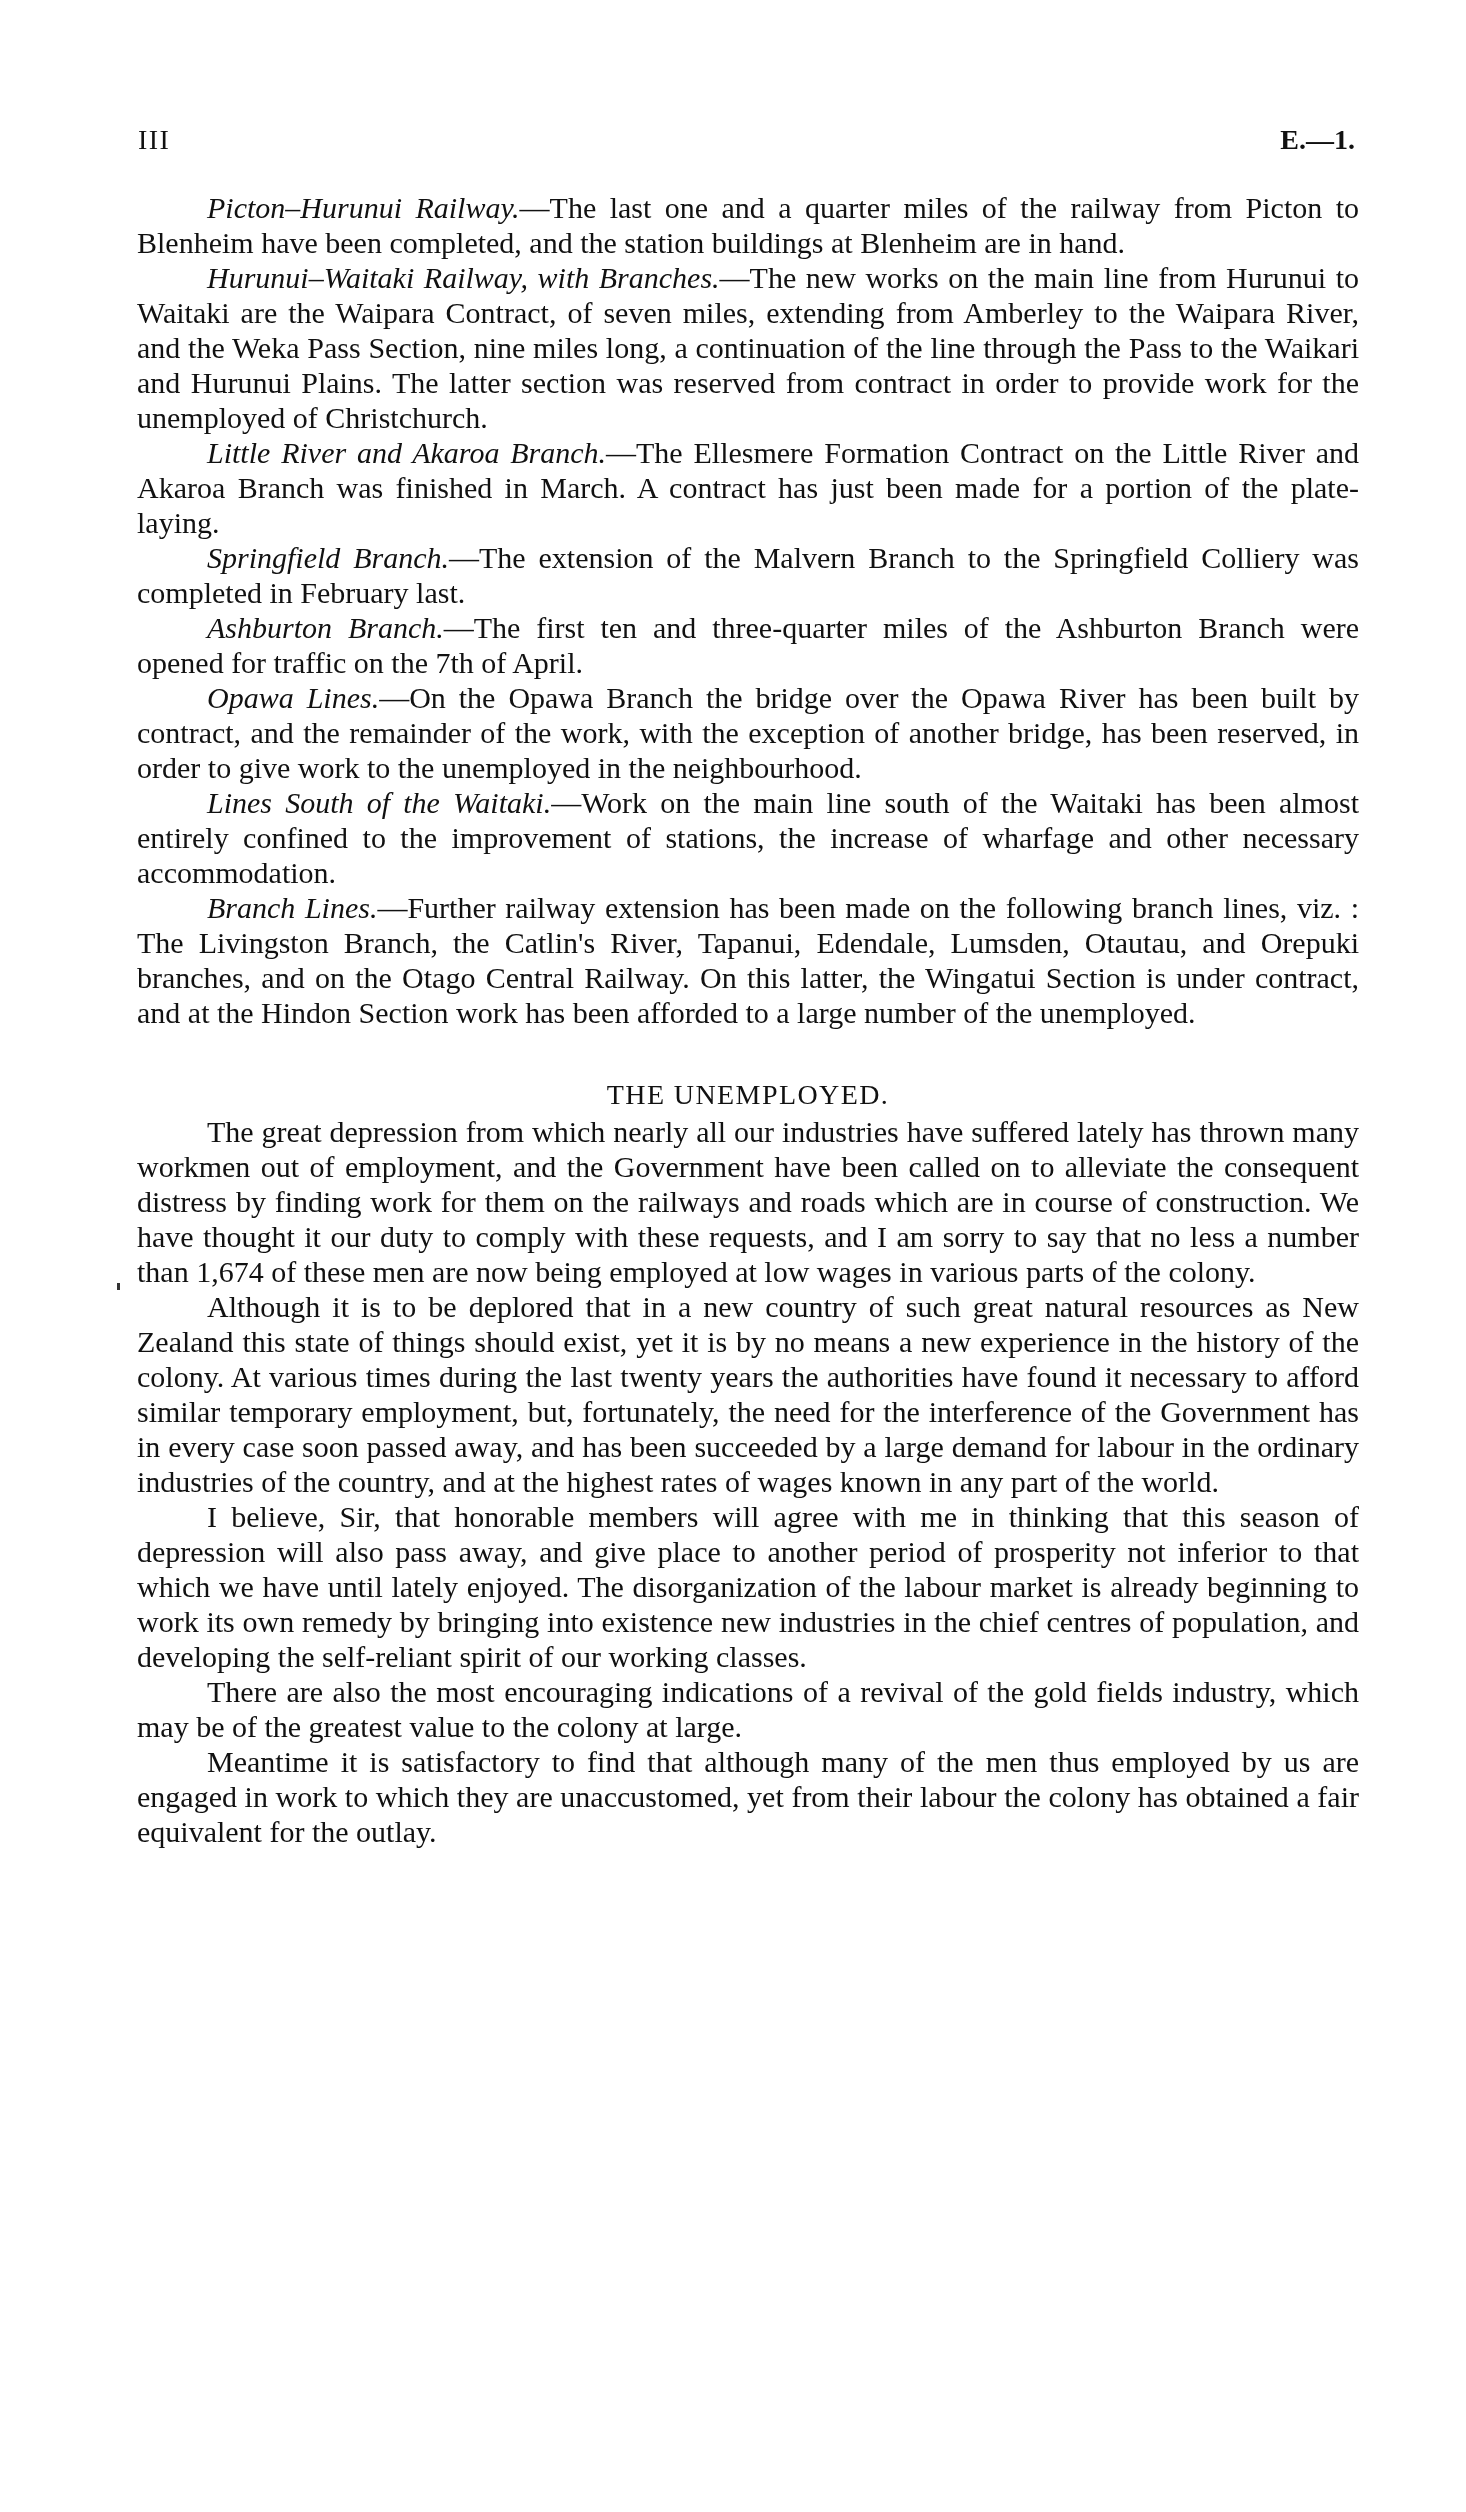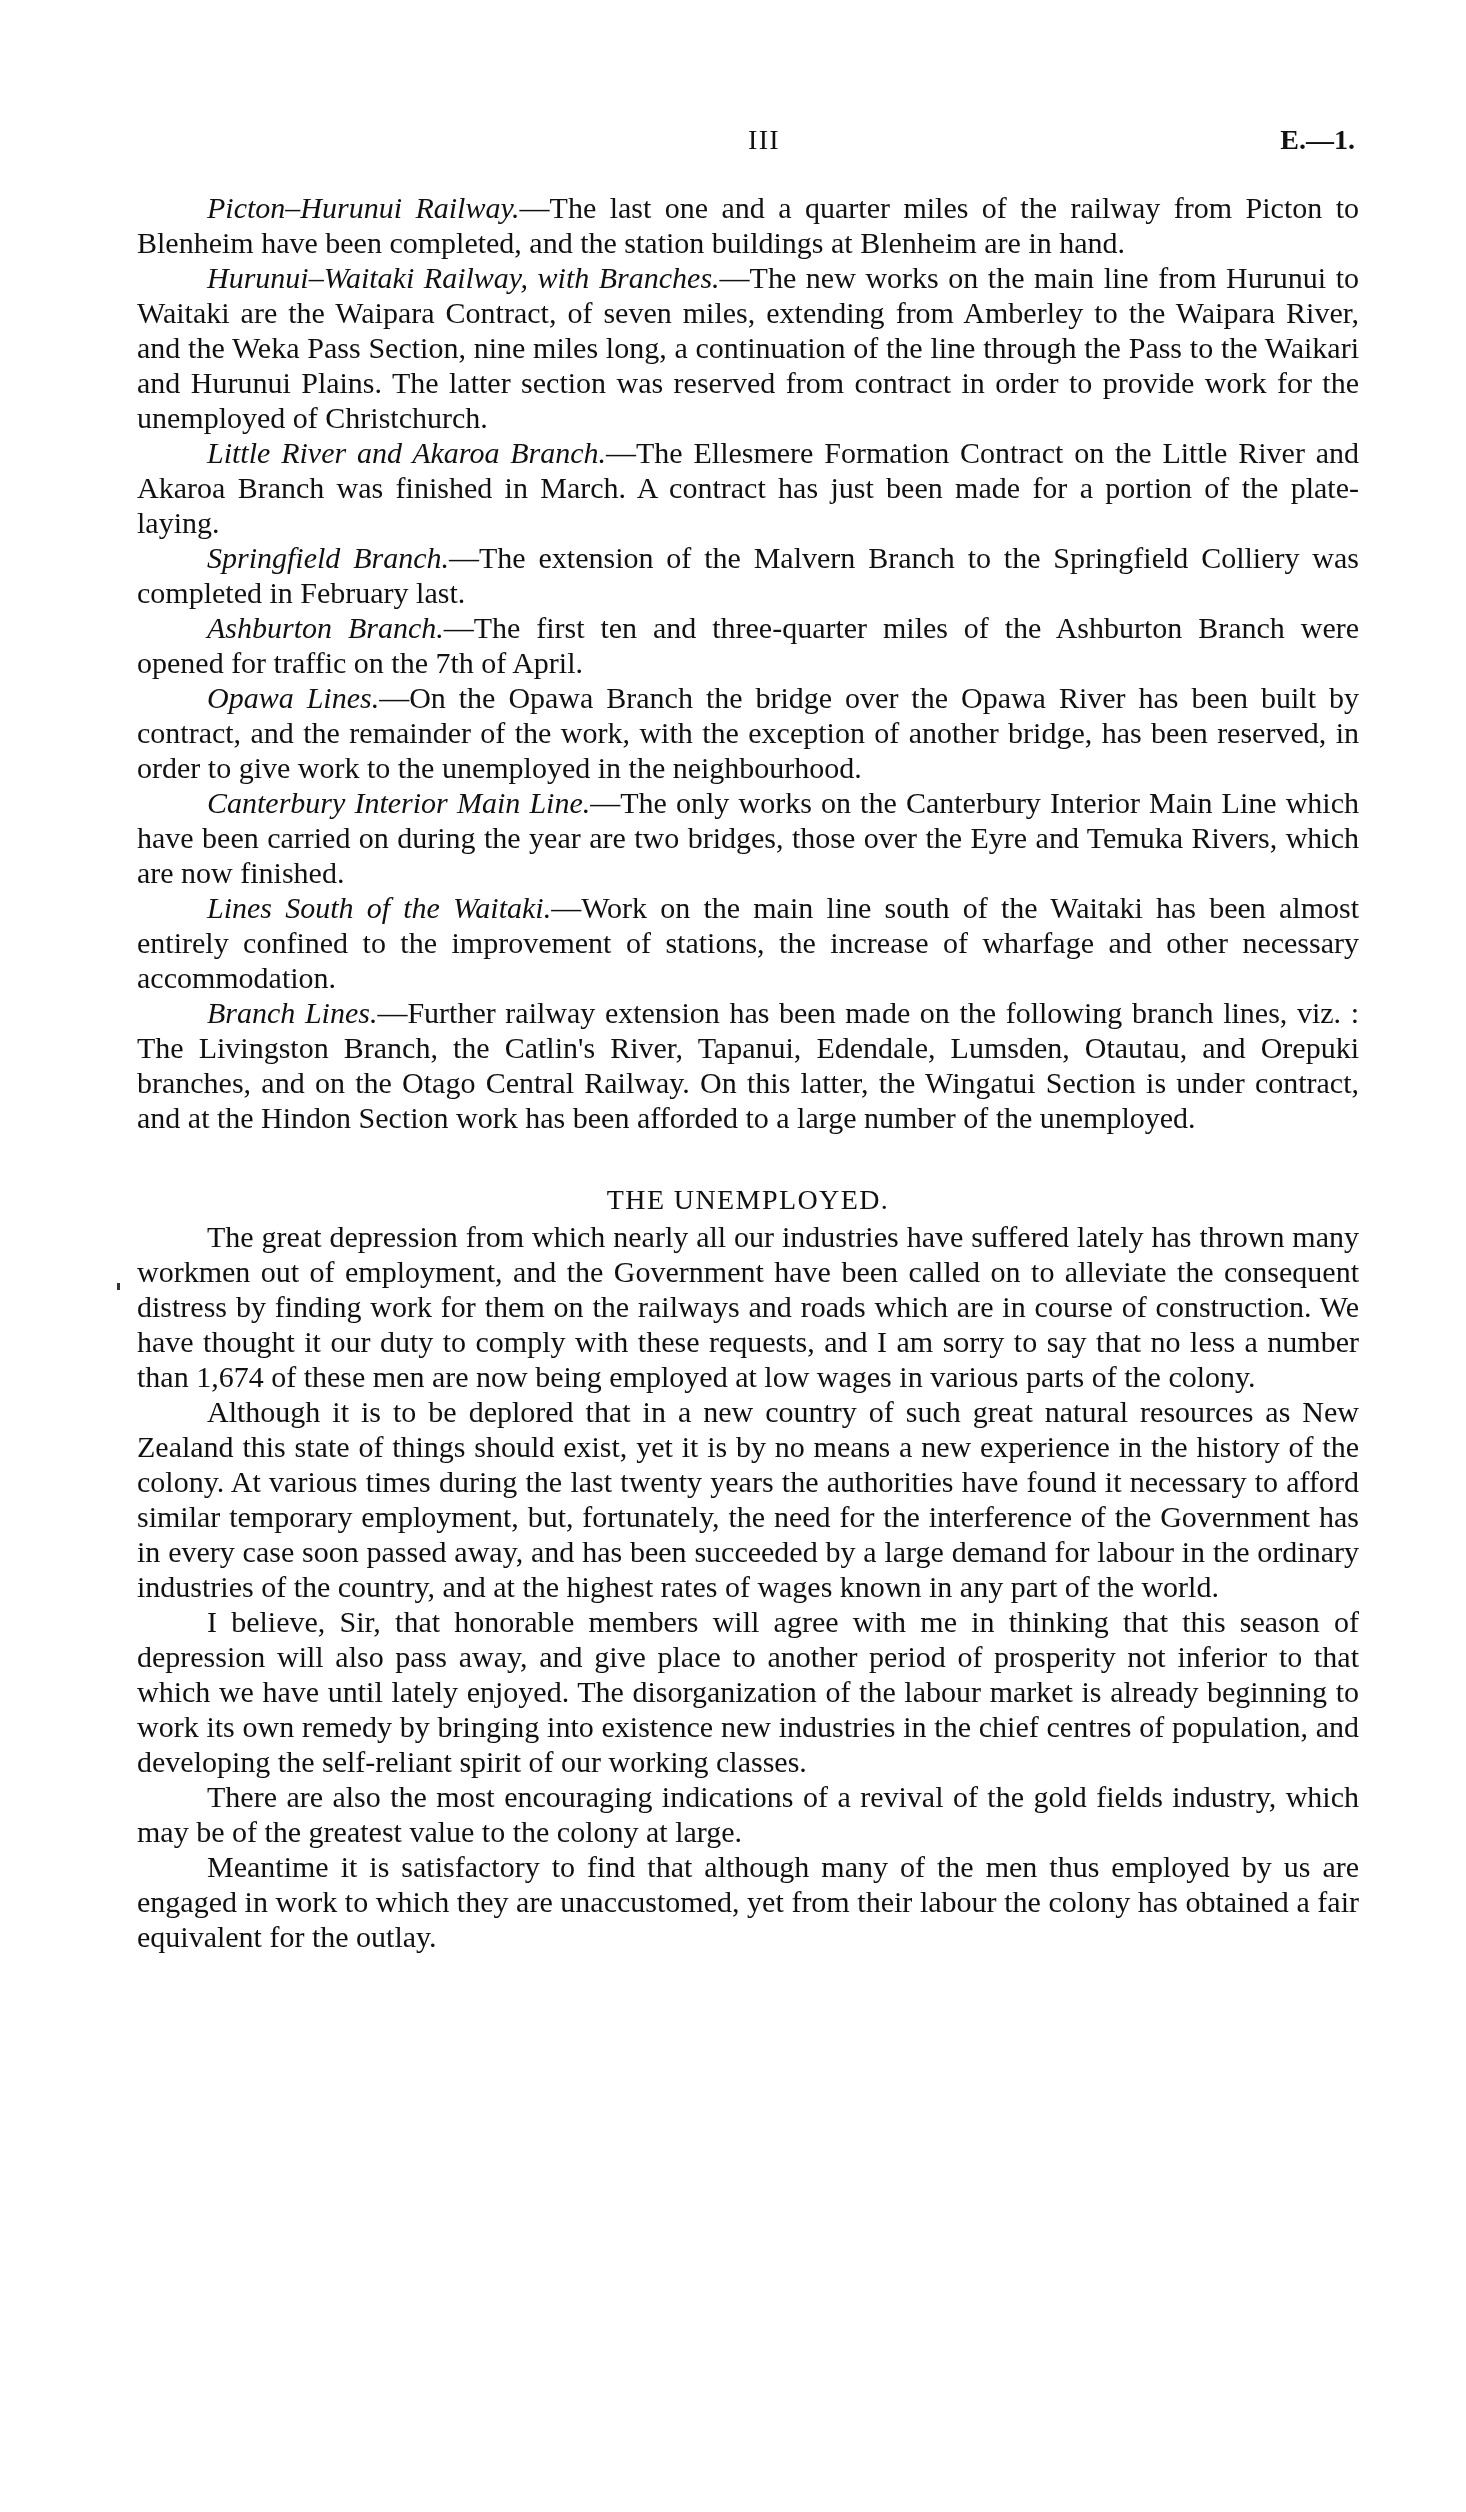--- a/index.html
+++ b/index.html
@@ -1,19 +1,19 @@
 <!DOCTYPE html>
 <html style="font-size:11px"><head>
 <meta charset="utf-8">
 <style>
   html, body { margin: 0; padding: 0; background: #ffffff; }
   body { width: 1466px; height: 2512px; position: relative; overflow: hidden; color: #111; }
   .page { position: absolute; left: 137px; top: 0; width: 1222px; font-family: "Liberation Serif", "DejaVu Serif", serif; }
   .header { position: absolute; top: 124px; left: 0; width: 1222px; height: 42px; font-size: 28px; }
-  .header .pgnum { position: absolute; left: 16px; width: 1222px; text-align: center; font-variant: small-caps; letter-spacing: 1.4px; }
+  .header .pgnum { position: absolute; left: 1px; width: 1222px; text-align: left; font-variant: small-caps; letter-spacing: 1.4px; }
   .header .ref { position: absolute; right: 4px; font-weight: bold; }
   .body { position: absolute; top: 190px; left: 0; width: 1222px; font-size: 30px; line-height: 35px; text-align: justify; }
   .para { margin: 0; text-indent: 70px; }
   .para .lead { font-style: italic; }
   .heading { text-align: center; font-size: 28px; letter-spacing: 1.4px; margin: 49px 0 4.2px 0; line-height: 31px; }
   .speck { position: absolute; background: #333; }
 </style>
 </head>
 <body>
 
@@ -24,21 +24,20 @@
   </div>
 
   <div class="body">
     <div>
       <p class="para"><span class="lead">Picton–Hurunui Railway.</span><span>—The last one and a quarter miles of the railway from Picton to Blenheim have been completed, and the station buildings at Blenheim are in hand.</span></p>
       <p class="para"><span class="lead">Hurunui–Waitaki Railway, with Branches.</span><span>—The new works on the main line from Hurunui to Waitaki are the Waipara Contract, of seven miles, extending from Amberley to the Waipara River, and the Weka Pass Section, nine miles long, a continuation of the line through the Pass to the Waikari and Hurunui Plains. The latter section was reserved from contract in order to provide work for the unemployed of Christchurch.</span></p>
       <p class="para"><span class="lead">Little River and Akaroa Branch.</span><span>—The Ellesmere Formation Contract on the Little River and Akaroa Branch was finished in March.  A contract has just been made for a portion of the plate-laying.</span></p>
       <p class="para"><span class="lead">Springfield Branch.</span><span>—The extension of the Malvern Branch to the Springfield Colliery was completed in February last.</span></p>
       <p class="para"><span class="lead">Ashburton Branch.</span><span>—The first ten and three-quarter miles of the Ashburton Branch were opened for traffic on the 7th of April.</span></p>
       <p class="para"><span class="lead">Opawa Lines.</span><span>—On the Opawa Branch the bridge over the Opawa River has been built by contract, and the remainder of the work, with the exception of another bridge, has been reserved, in order to give work to the unemployed in the neighbourhood.</span></p>
-      <p class="para"><span class="lead">Canterbury Interior Main Line.</span><span>—The only works on the Canterbury Interior Main Line which have been carried on during the year are two bridges, those over the Eyre and Temuka Rivers, which are now finished.</span></p>
       <p class="para"><span class="lead">Lines South of the Waitaki.</span><span>—Work on the main line south of the Waitaki has been almost entirely confined to the improvement of stations, the increase of wharfage and other necessary accommodation.</span></p>
       <p class="para"><span class="lead">Branch Lines.</span><span>—Further railway extension has been made on the following branch lines, viz. : The Livingston Branch, the Catlin's River, Tapanui, Edendale, Lumsden, Otautau, and Orepuki branches, and on the Otago Central Railway. On this latter, the Wingatui Section is under contract, and at the Hindon Section work has been afforded to a large number of the unemployed.</span></p>
     </div>
 
     <div>
       <div class="heading">THE UNEMPLOYED.</div>
       <p class="para"><span>The great depression from which nearly all our industries have suffered lately has thrown many workmen out of employment, and the Government have been called on to alleviate the consequent distress by finding work for them on the railways and roads which are in course of construction.  We have thought it our duty to comply with these requests, and I am sorry to say that no less a number than 1,674 of these men are now being employed at low wages in various parts of the colony.</span></p>
       <p class="para"><span>Although it is to be deplored that in a new country of such great natural resources as New Zealand this state of things should exist, yet it is by no means a new experience in the history of the colony.  At various times during the last twenty years the authorities have found it necessary to afford similar temporary employment, but, fortunately, the need for the interference of the Government has in every case soon passed away, and has been succeeded by a large demand for labour in the ordinary industries of the country, and at the highest rates of wages known in any part of the world.</span></p>
       <p class="para"><span>I believe, Sir, that honorable members will agree with me in thinking that this season of depression will also pass away, and give place to another period of prosperity not inferior to that which we have until lately enjoyed.  The disorganization of the labour market is already beginning to work its own remedy by bringing into existence new industries in the chief centres of population, and developing the self-reliant spirit of our working classes.</span></p>
       <p class="para"><span>There are also the most encouraging indications of a revival of the gold fields industry, which may be of the greatest value to the colony at large.</span></p>

